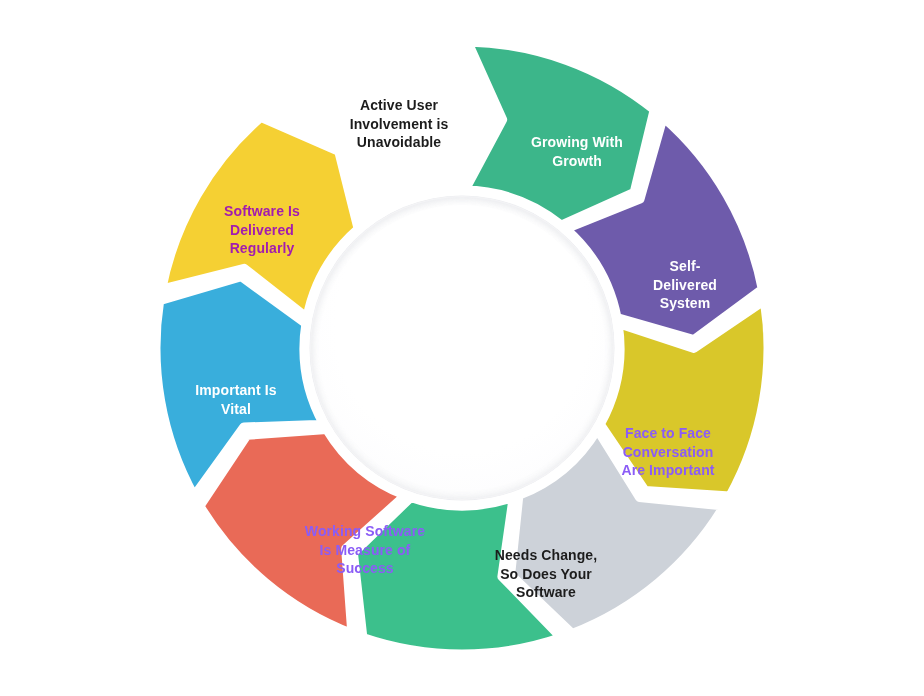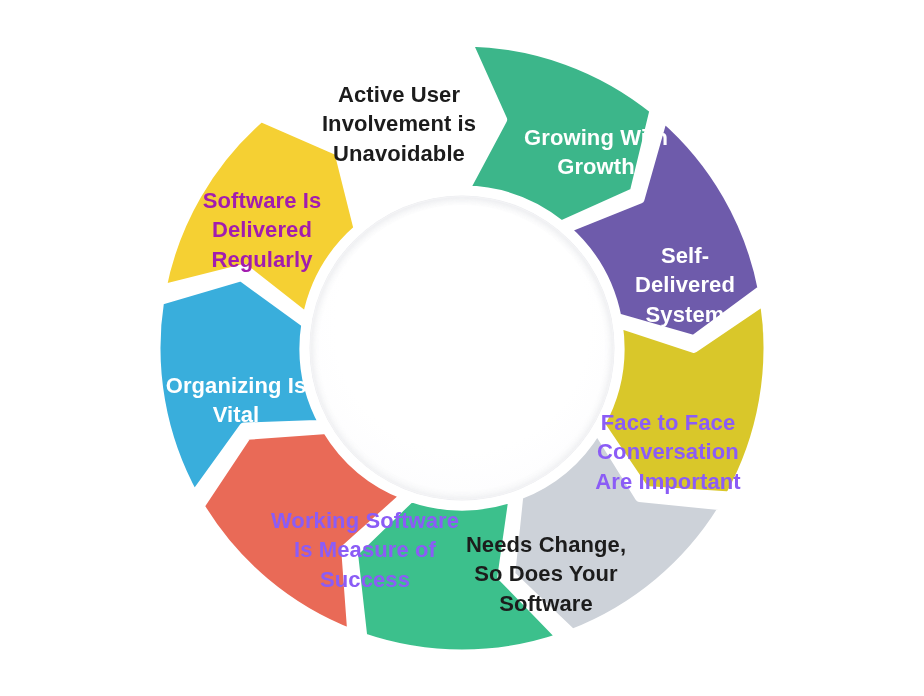--- a/index.html
+++ b/index.html
@@ -30,21 +30,21 @@
   }
   .segment-shape {
     stroke: #ffffff;
     stroke-width: 9;
     stroke-linejoin: round;
   }
   .segment-label {
     position: absolute;
     text-align: center;
     line-height: 1.33;
-    font-size: 22px;
+    font-size: 14px;
     font-weight: 600;
     letter-spacing: 0.1px;
     white-space: pre;
     pointer-events: none;
     transform: translate(-50%, -50%);
   }
   .segment-label.dark {
     color: #1c1c1c;
     font-weight: 700;
   }
@@ -81,35 +81,35 @@
         <path d="M 764.32 300.66 A 306 306 0 0 1 729.89 495.88 L 645.07 490.51 L 600.32 424.36 A 158 158 0 0 0 618.10 323.56 L 694.00 348.40 Z" fill="#D9C72A" class="segment-shape"></path>
         <path d="M 724.02 506.06 A 306 306 0 0 1 572.16 633.48 L 510.63 574.85 L 518.88 495.41 A 158 158 0 0 0 597.29 429.61 L 639.46 497.44 Z" fill="#CDD2D9" class="segment-shape"></path>
         <path d="M 561.12 637.50 A 306 306 0 0 1 362.88 637.50 L 353.44 553.03 L 410.82 497.48 A 158 158 0 0 0 513.18 497.48 L 501.89 576.55 Z" fill="#3CC08C" class="segment-shape"></path>
         <path d="M 351.84 633.48 A 306 306 0 0 1 199.98 506.06 L 247.05 435.28 L 326.71 429.61 A 158 158 0 0 0 405.12 495.41 L 345.65 548.72 Z" fill="#E96A57" class="segment-shape"></path>
         <path d="M 194.11 495.88 A 306 306 0 0 1 159.68 300.66 L 241.23 276.69 L 305.90 323.56 A 158 158 0 0 0 323.68 424.36 L 243.85 426.97 Z" fill="#39AEDC" class="segment-shape"></path>
         <path d="M 161.72 289.09 A 306 306 0 0 1 260.84 117.41 L 338.72 151.47 L 358.13 228.94 A 158 158 0 0 0 306.96 317.58 L 244.13 268.27 Z" fill="#F5D033" class="segment-shape"></path>
       </g>
   </svg>
 
   <div id="labels-layer">
-      <div class="segment-label light" style="left: 577px; top: 152px; color: rgb(255, 255, 255); margin-left: 19px;">Growing With
+      <div class="segment-label light" style="left: 577px; top: 152px; color: rgb(255, 255, 255);">Growing With
 Growth</div>
       <div class="segment-label light" style="left: 685px; top: 285px; color: rgb(255, 255, 255);">Self-
 Delivered
 System</div>
       <div class="segment-label dark" style="left: 668px; top: 452px; color: #8b5cf6;">Face to Face
 Conversation
 Are Important</div>
       <div class="segment-label dark" style="left: 518px; top: 574px; color: rgb(28, 28, 28); margin-left: 28px;">Needs Change,
 So Does Your
 Software</div>
       <div class="segment-label light" style="left: 365px; top: 550px; color: #8b5cf6;">Working Software
 Is Measure of
 Success</div>
-      <div class="segment-label light" style="left: 236px; top: 400px; color: rgb(255, 255, 255);">Organizing Is
+      <div class="segment-label light" style="left: 236px; top: 400px; color: rgb(255, 255, 255);">Important Is
 Vital</div>
       <div class="segment-label light" style="left: 262px; top: 230px; color: #a21caf;">Software Is
 Delivered
 Regularly</div>
       <div class="segment-label dark" style="left: 399px; top: 124px; color: rgb(28, 28, 28);">Active User
 Involvement is
 Unavoidable</div>
     </div>
 
   <div id="hub" style="left: 310px; top: 196px; width: 304px; height: 304px; background: rgb(255, 255, 255);">

